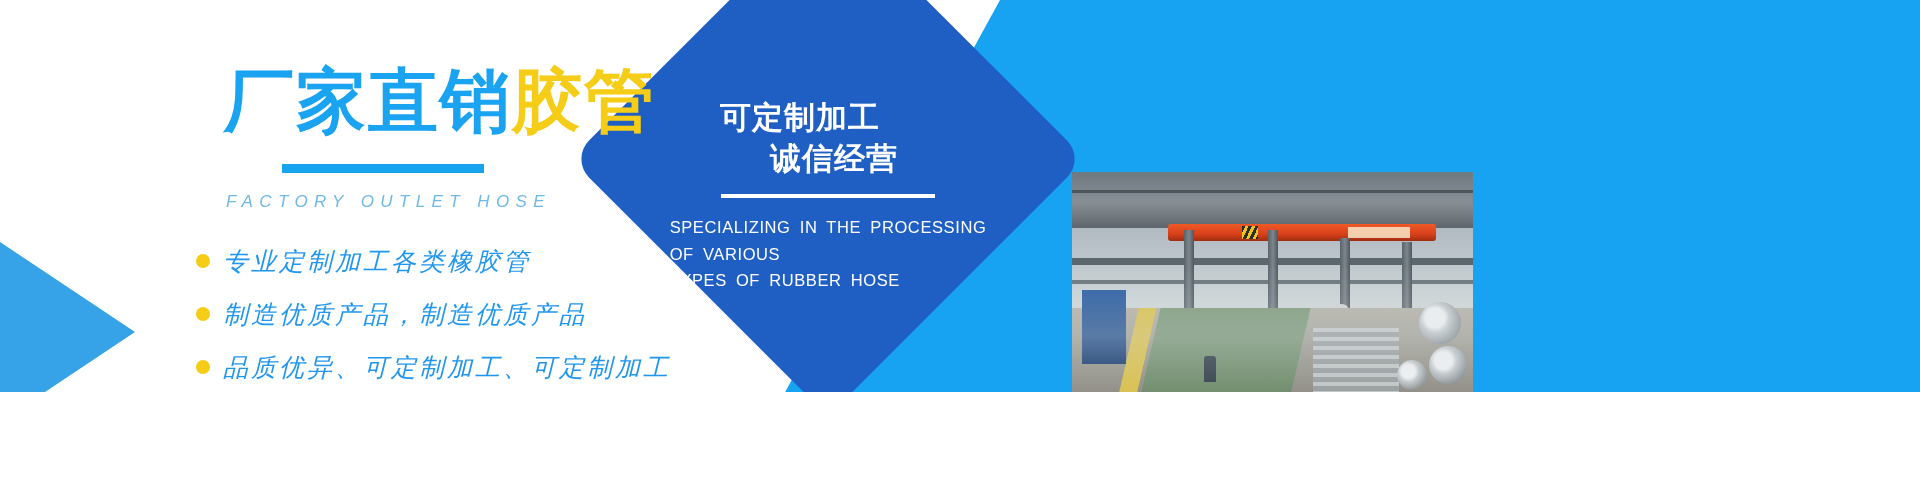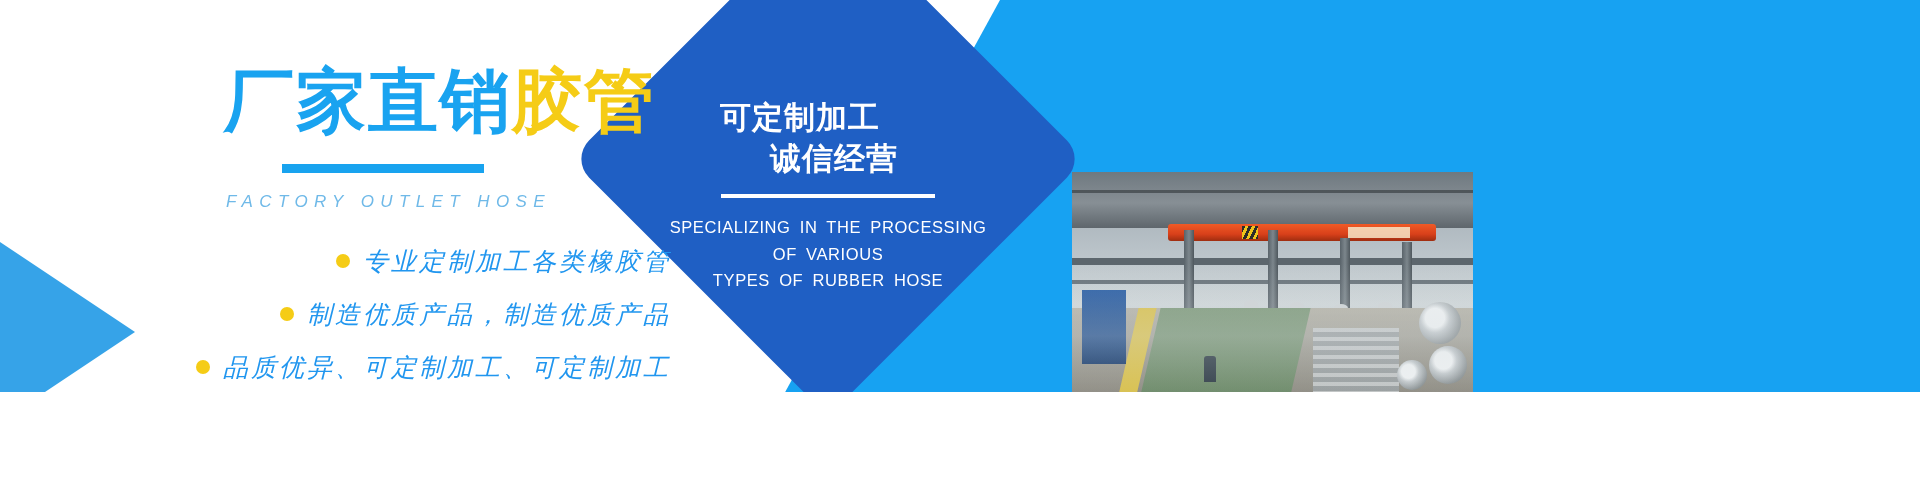--- a/index.html
+++ b/index.html
@@ -69,21 +69,20 @@
   .badge-cn .l2 { display:block; margin-left:12px;text-align:center; }
   .badge-rule {
     width:214px; height:4px;
     background:#ffffff;
     margin:14px 0 16px 0;
   }
   .badge-en {
     color:#ffffff;
     font-size:16.5px;
     line-height:1.62;
-    text-align:center;
     letter-spacing:0.6px;
     word-spacing:4px;
     white-space:nowrap;
   }
   .badge-en span { display:block; }
 
   
   .left-block {
     position:absolute;
     left:0; top:0;
@@ -119,21 +118,20 @@
 
   .bullets {
     position:absolute;
     left:196px; top:240px;
   }
   .bullet {
     display:flex;
     align-items:center;
     height:42px;
     margin-bottom:11px;
-    justify-content:flex-end;
   }
   .dot {
     width:14px; height:14px;
     border-radius:50%;
     background:#F5CC16;
     flex:0 0 14px;
     margin-right:13px;
   }
   .bullet-text {
     color:#2196EF;

